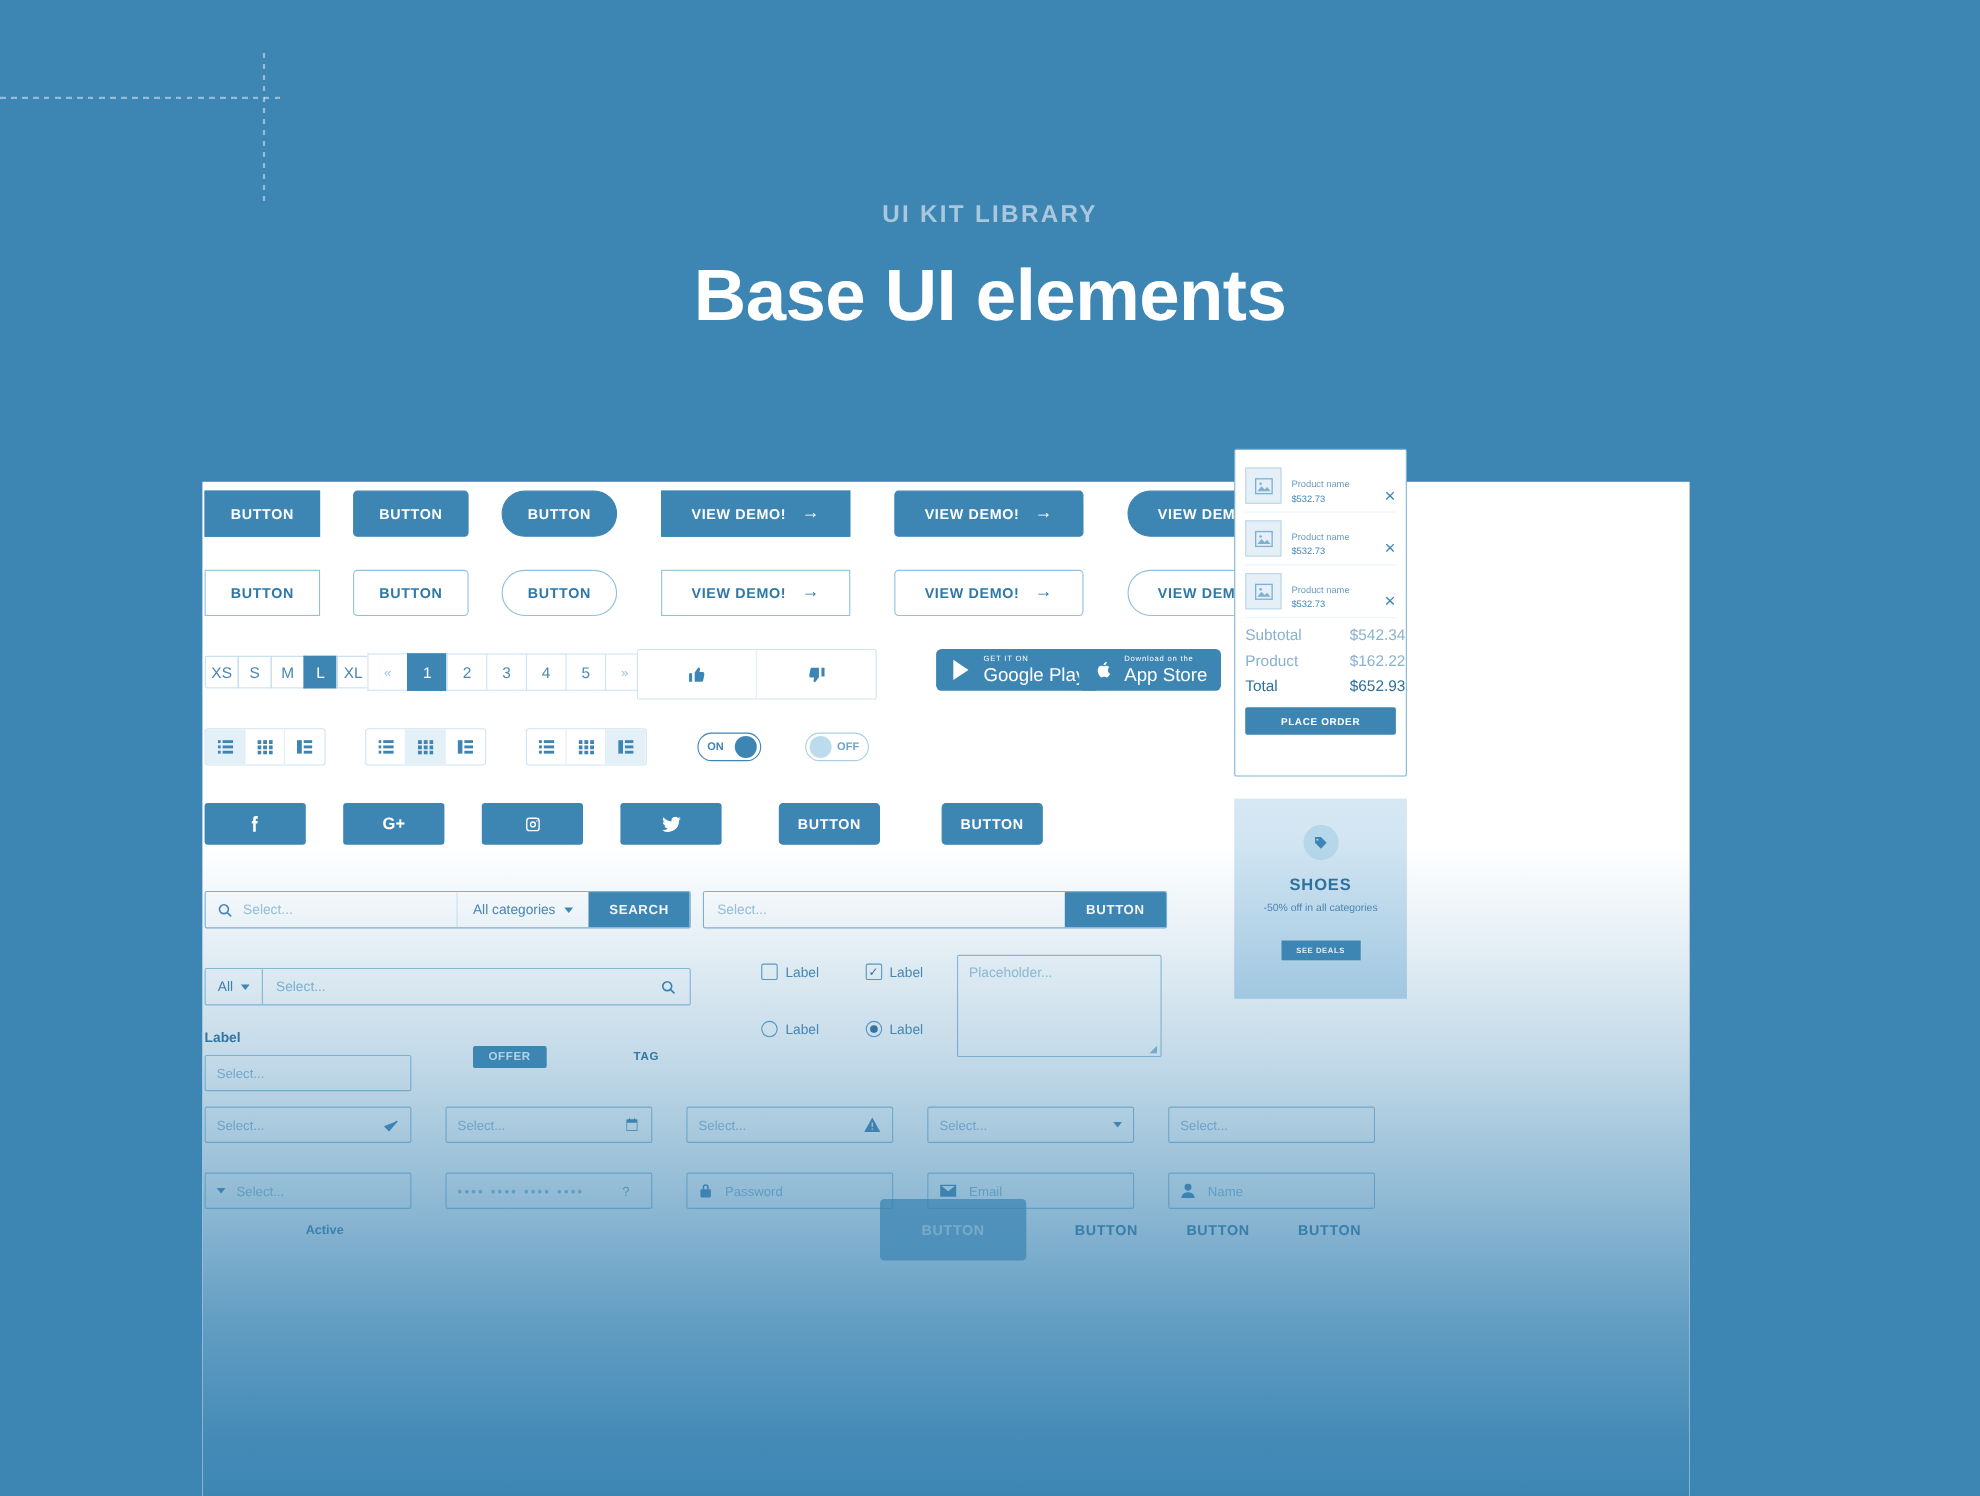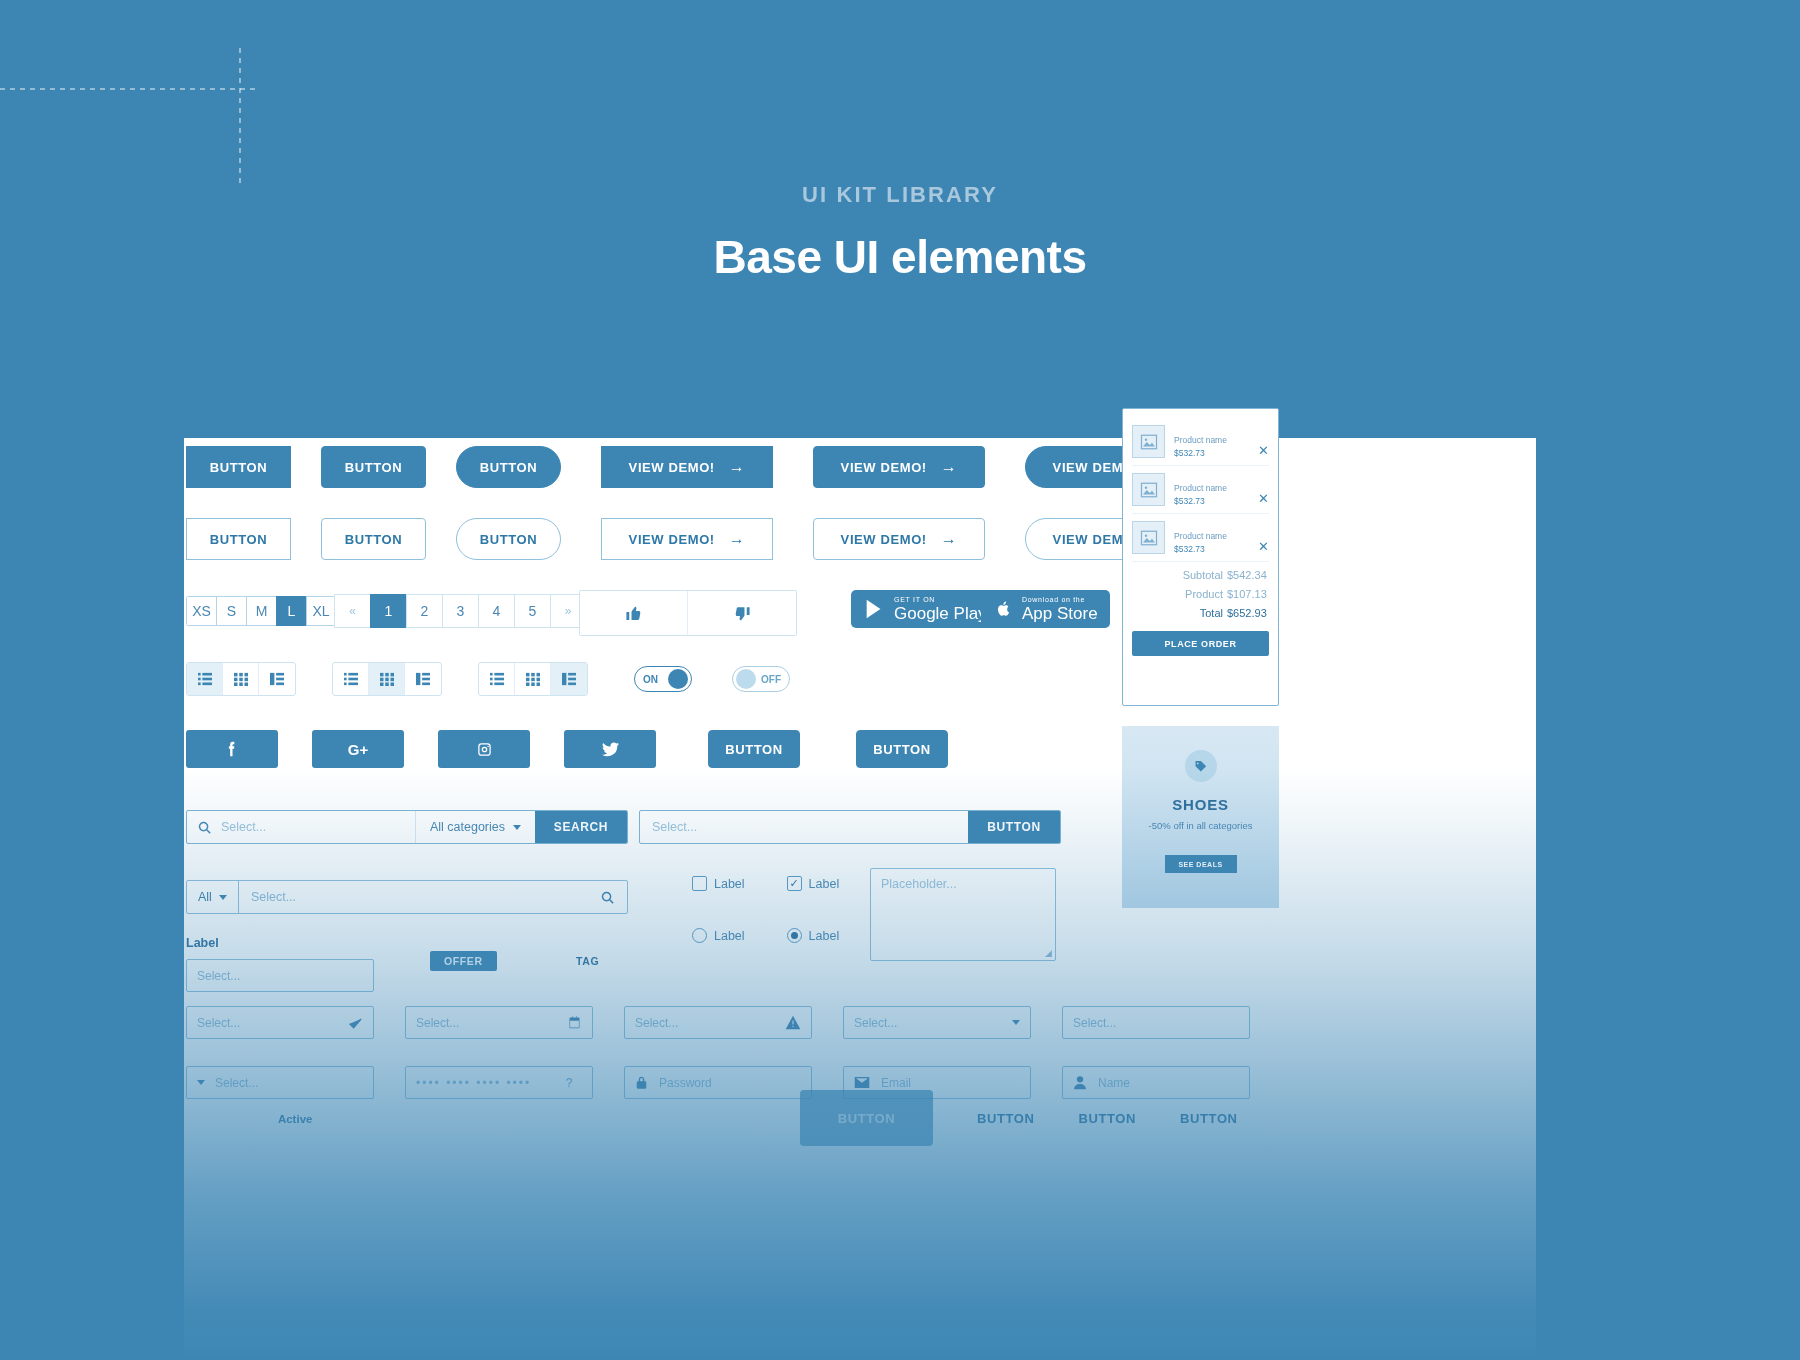--- a/index.html
+++ b/index.html
@@ -11,21 +11,21 @@
     position: relative;
   }
   
   .guide-h { position: absolute; left: 0; top: 88px; width: 258px; height: 2px;
     background: repeating-linear-gradient(to right, rgba(255,255,255,.45) 0 5px, transparent 5px 10px); }
   .guide-v { position: absolute; left: 239px; top: 48px; width: 2px; height: 138px;
     background: repeating-linear-gradient(to bottom, rgba(255,255,255,.45) 0 5px, transparent 5px 10px); }
 
   .header { text-align: center; padding-top: 182px; }
   .kicker { font-size: 22px; letter-spacing: 2.1px; font-weight: bold; color: #a9c8dd; }
-  .title { font-size: 46px; font-weight: bold; color: #fff; margin-top: 22px; letter-spacing: -.5px; }
+  .title { font-size: 66px; font-weight: bold; color: #fff; margin-top: 22px; letter-spacing: -.5px; }
 
   
   .board {
     position: absolute; left: 184px; top: 438px; width: 1352px; height: 922px;
     background: #ffffff;
     overflow: hidden;
   }
   
   .board-fade {
     position: absolute; inset: 0;
@@ -126,21 +126,21 @@
   .cart-row:nth-child(3) { border-bottom: 1px solid #eaf3f9; }
   .ph {
     width: 33px; height: 33px; flex: none; background: #e4eff7; border: 1px solid #b9d6e9;
     display: flex; align-items: center; justify-content: center;
   }
   .ph svg { fill: #7fb0d1; }
   .cart-info { flex: 1; display: flex; flex-direction: column; gap: 3px; }
   .cart-name { font-size: 8.5px; color: #6a9cc0; }
   .cart-price { font-size: 8.5px; color: #3d86b4; }
   .cart-x { font-size: 13px; color: #3d86b4; cursor: pointer; padding-left: 2px; }
-  .tot { display: flex; justify-content: flex-end; gap: 4px; font-size: 11px; color: #8ab2cd; margin-top: 7px; }
+  .tot { display: flex; justify-content: space-between; gap: 4px; font-size: 14px; color: #8ab2cd; margin-top: 7px; }
   .tot .v { width: 42px; text-align: left; }
   .tot.grand { color: #2e6f9c; font-weight: normal; }
   .place {
     margin-top: 12px; height: 25px; background: #3d86b4; color: #fff; border-radius: 2px;
     display: flex; align-items: center; justify-content: center;
     font-size: 9px; font-weight: bold; letter-spacing: .6px; cursor: pointer;
   }
 
   
   .promo {
@@ -655,21 +655,21 @@
       <span class="cart-price">$532.73</span>
     </span>
     <span class="cart-x">✕</span>
   </div>
   <div class="tot">
     <span>Subtotal</span>
     <span class="v">$542.34</span>
   </div>
   <div class="tot">
     <span>Product</span>
-    <span class="v">$107.13</span>
+    <span class="v">$162.22</span>
   </div>
   <div class="tot grand">
     <span>Total</span>
     <span class="v">$652.93</span>
   </div>
   <div class="place">PLACE ORDER</div>
 </div>
 
 <div class="promo">
   <span class="promo-icon">

